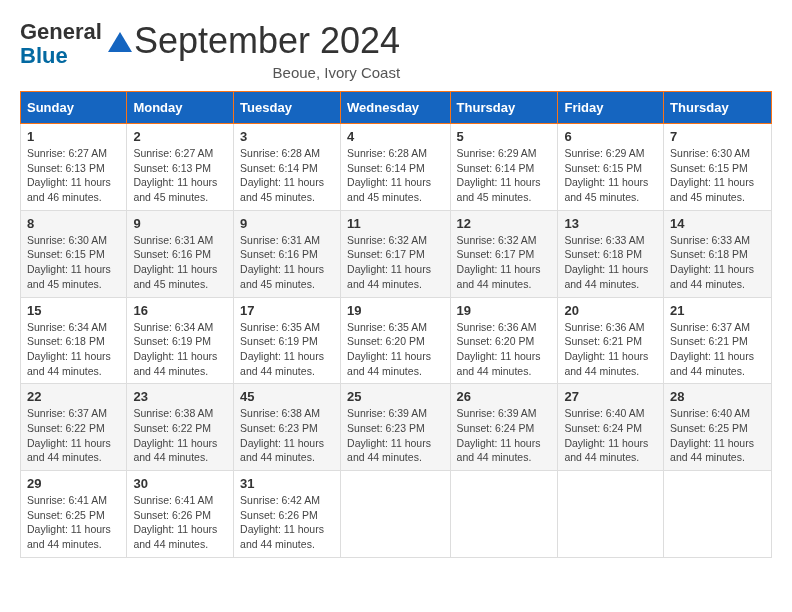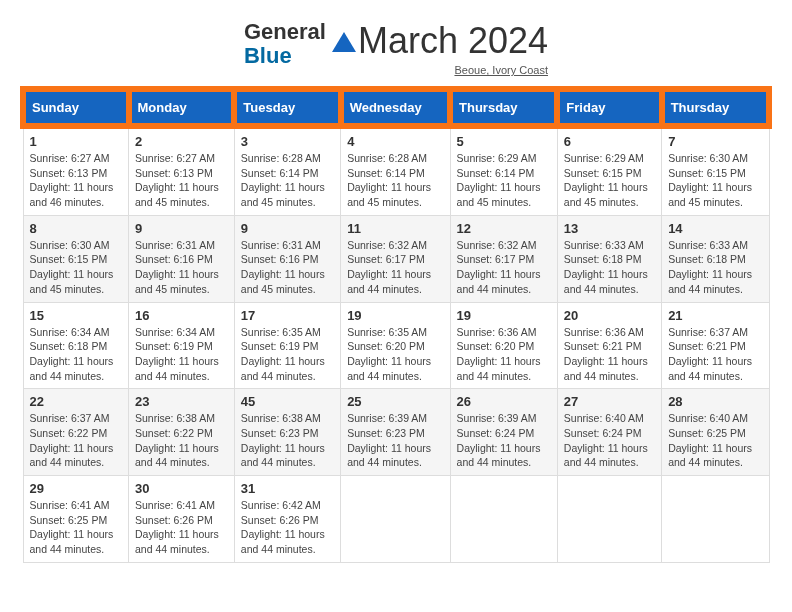--- a/index.html
+++ b/index.html
@@ -5,21 +5,21 @@
     * { box-sizing: border-box; margin: 0; padding: 0; }
     body {
       font-family: Arial, sans-serif;
       background: #fff;
       width: 792px;
       min-height: 612px;
       padding: 20px;
     }
     .header {
       display: flex;
-      justify-content: center;
+      justify-content: flex-start;
       align-items: flex-start;
       margin-bottom: 10px;
     }
     .logo {
       display: flex;
       align-items: center;
     }
     .logo-text {
       font-size: 22px;
       font-weight: bold;
@@ -34,38 +34,37 @@
     }
     .title-section {
       text-align: right;
     }
     .month-title {
       font-size: 36px;
       color: #333;
       font-weight: normal;
     }
     .location {
-      font-size: 11px;
+      font-size: 15px;
       color: #555;
       margin-top: 2px;
-      text-decoration: underline;
     }
     table {
       width: 100%;
       border-collapse: collapse;
       font-size: 11px;
     }
     thead th {
       background-color: #1565c0;
       color: white;
       padding: 8px 6px;
       text-align: left;
       font-size: 13px;
       font-weight: bold;
-      border: 6px solid #f97316;
+      border: 1px solid #f97316;
     }
     tbody tr {
       background-color: #fff;
     }
     tbody tr:nth-child(even) {
       background-color: #f5f5f5;
     }
     tbody td {
       border: 1px solid #ddd;
       padding: 5px 6px;
@@ -100,21 +99,21 @@
       <div class="logo-text">
         <span class="general">General</span><br>
         <span class="blue">Blue</span>
       </div>
     </div>
     <svg class="logo-icon" viewBox="0 0 28 28">
       <polygon points="14,2 26,22 2,22" fill="#1565c0"></polygon>
     </svg>
   </div>
   <div class="title-section">
-    <div class="month-title">March 2024</div>
+    <div class="month-title">September 2024</div>
     <div class="location">Beoue, Ivory Coast</div>
   </div>
 </div>
 
 <table>
   <thead>
     <tr>
     <th>Sunday</th>
         <th>Monday</th>
         <th>Tuesday</th>

